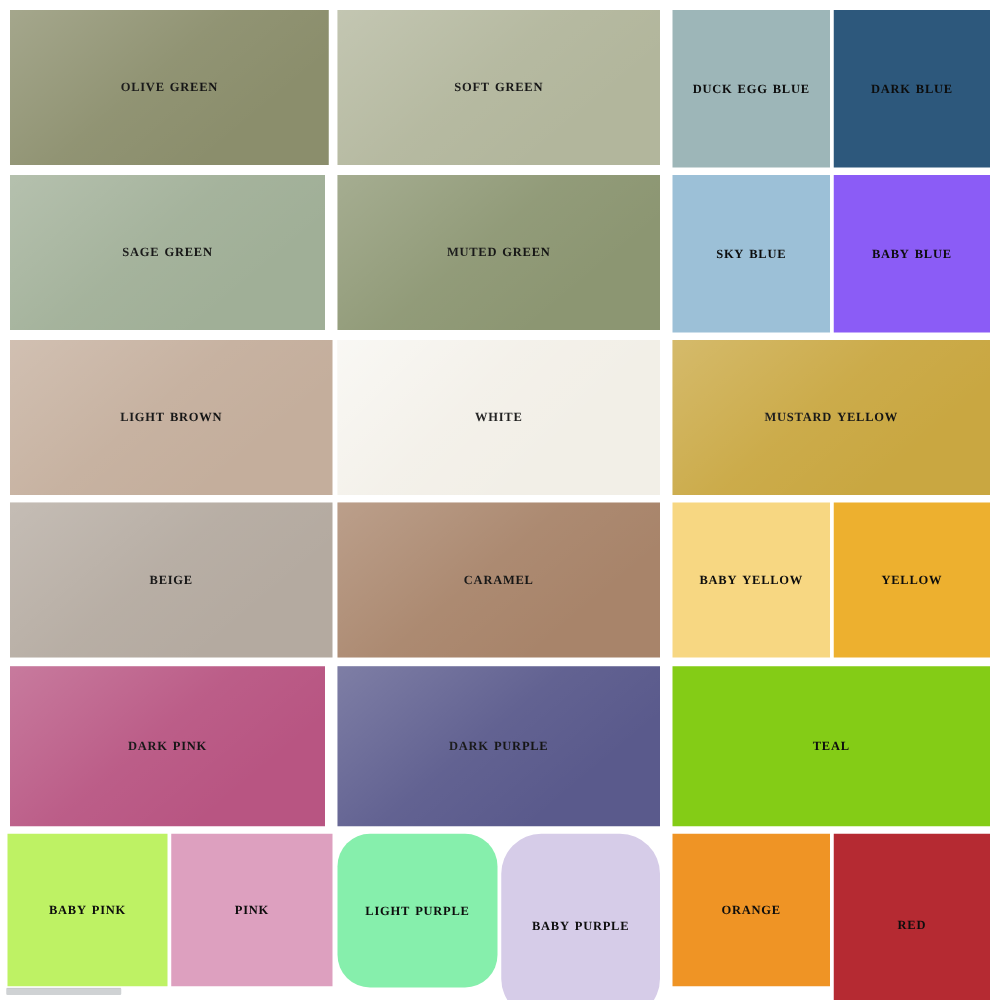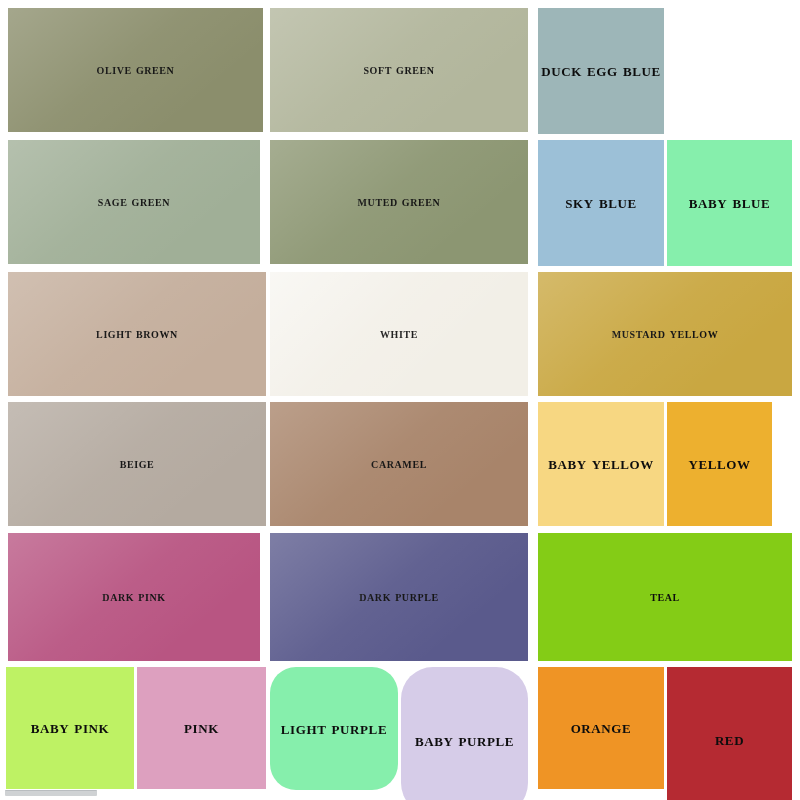--- a/index.html
+++ b/index.html
@@ -28,21 +28,21 @@
     font-size: 13.5px;
     font-variant: small-caps;
     text-transform: lowercase;
     letter-spacing: 0.6px;
     text-align: center;
     line-height: 1.1;
     white-space: nowrap;
     user-select: none;
   }
   
-  .lbl-sm .swatch-label { font-size: 18px; }
+  .lbl-sm .swatch-label { font-size: 14px; }
   .lbl-lg .swatch-label { font-size: 14px; }
 
   
   .sheen::after {
     content: "";
     position: absolute;
     left: 0; top: 0; right: 0; bottom: 0;
     pointer-events: none;
     background: linear-gradient(135deg, rgba(255,255,255,0.55) 0%, rgba(255,255,255,0.12) 42%, rgba(255,255,255,0) 70%);
   }
@@ -66,51 +66,54 @@
 <div id="palette" style="width: 800px; height: 800px; background: rgb(255, 255, 255);">
     <div class="swatch sheen-soft lbl-lg" style="left: 8px; top: 8px; width: 255px; height: 124px; background: rgb(139, 142, 108);">
       <span class="swatch-label">Olive Green</span>
     </div>
     <div class="swatch sheen-soft lbl-lg" style="left: 270px; top: 8px; width: 258px; height: 124px; background: rgb(178, 182, 156);">
       <span class="swatch-label">Soft Green</span>
     </div>
     <div class="swatch lbl-sm" style="left: 538px; top: 8px; width: 126px; height: 126px; background: rgb(157, 182, 184);">
       <span class="swatch-label">Duck Egg Blue</span>
     </div>
+    <div class="swatch lbl-sm" style="left: 667px; top: 8px; width: 125px; height: 126px; background: rgb(45, 88, 124);">
+      <span class="swatch-label">Dark Blue</span>
+    </div>
     <div class="swatch sheen-soft lbl-lg" style="left: 8px; top: 140px; width: 252px; height: 124px; background: rgb(160, 175, 151);">
       <span class="swatch-label">Sage Green</span>
     </div>
     <div class="swatch sheen-soft lbl-lg" style="left: 270px; top: 140px; width: 258px; height: 124px; background: rgb(140, 150, 114);">
       <span class="swatch-label">Muted Green</span>
     </div>
     <div class="swatch lbl-sm" style="left: 538px; top: 140px; width: 126px; height: 126px; background: rgb(156, 192, 215);">
       <span class="swatch-label">Sky Blue</span>
     </div>
-    <div class="swatch lbl-sm" style="left: 667px; top: 140px; width: 125px; height: 126px; background: #86efac;">
+    <div class="swatch lbl-sm" style="left: 667px; top: 140px; width: 125px; height: 126px; background: #8b5cf6;">
       <span class="swatch-label">Baby Blue</span>
     </div>
     <div class="swatch sheen-soft lbl-lg" style="left: 8px; top: 272px; width: 258px; height: 124px; background: rgb(196, 174, 156);">
       <span class="swatch-label">Light Brown</span>
     </div>
     <div class="swatch sheen lbl-lg" style="left: 270px; top: 272px; width: 258px; height: 124px; background: rgb(242, 239, 231);">
       <span class="swatch-label">White</span>
     </div>
     <div class="swatch sheen-soft lbl-lg" style="left: 538px; top: 272px; width: 254px; height: 124px; background: rgb(201, 167, 65);">
       <span class="swatch-label">Mustard Yellow</span>
     </div>
     <div class="swatch sheen-soft lbl-lg" style="left: 8px; top: 402px; width: 258px; height: 124px; background: rgb(180, 170, 160);">
       <span class="swatch-label">Beige</span>
     </div>
     <div class="swatch sheen-soft lbl-lg" style="left: 270px; top: 402px; width: 258px; height: 124px; background: rgb(168, 132, 106);">
       <span class="swatch-label">Caramel</span>
     </div>
     <div class="swatch lbl-sm" style="left: 538px; top: 402px; width: 126px; height: 124px; background: rgb(247, 215, 130); justify-content: center;">
       <span class="swatch-label">Baby Yellow</span>
     </div>
-    <div class="swatch lbl-sm" style="left: 667px; top: 402px; width: 105px; height: 124px; background: rgb(237, 176, 47);">
+    <div class="swatch lbl-sm" style="left: 667px; top: 402px; width: 125px; height: 124px; background: rgb(237, 176, 47);">
       <span class="swatch-label">Yellow</span>
     </div>
     <div class="swatch sheen-soft lbl-lg" style="left: 8px; top: 533px; width: 252px; height: 128px; background: rgb(184, 85, 130);">
       <span class="swatch-label">Dark Pink</span>
     </div>
     <div class="swatch sheen-soft lbl-lg" style="left: 270px; top: 533px; width: 258px; height: 128px; background: rgb(90, 90, 140);">
       <span class="swatch-label">Dark Purple</span>
     </div>
     <div class="swatch lbl-lg" style="left: 538px; top: 533px; width: 254px; height: 128px; background: #84cc16;">
       <span class="swatch-label">Teal</span>

